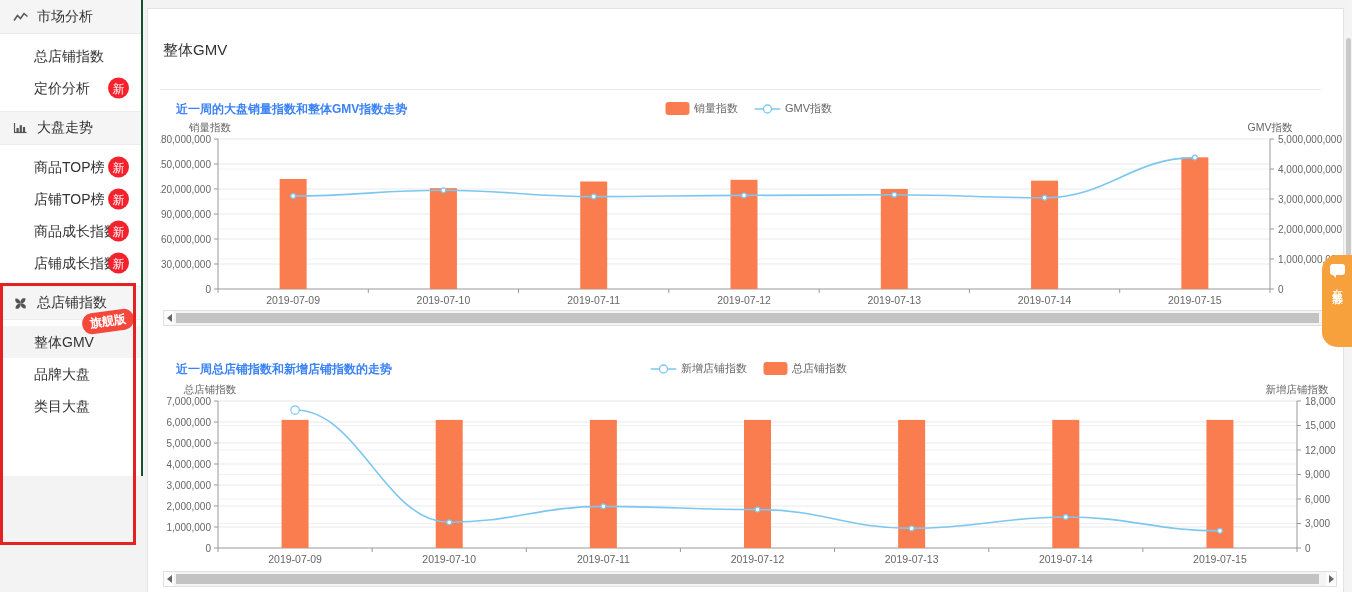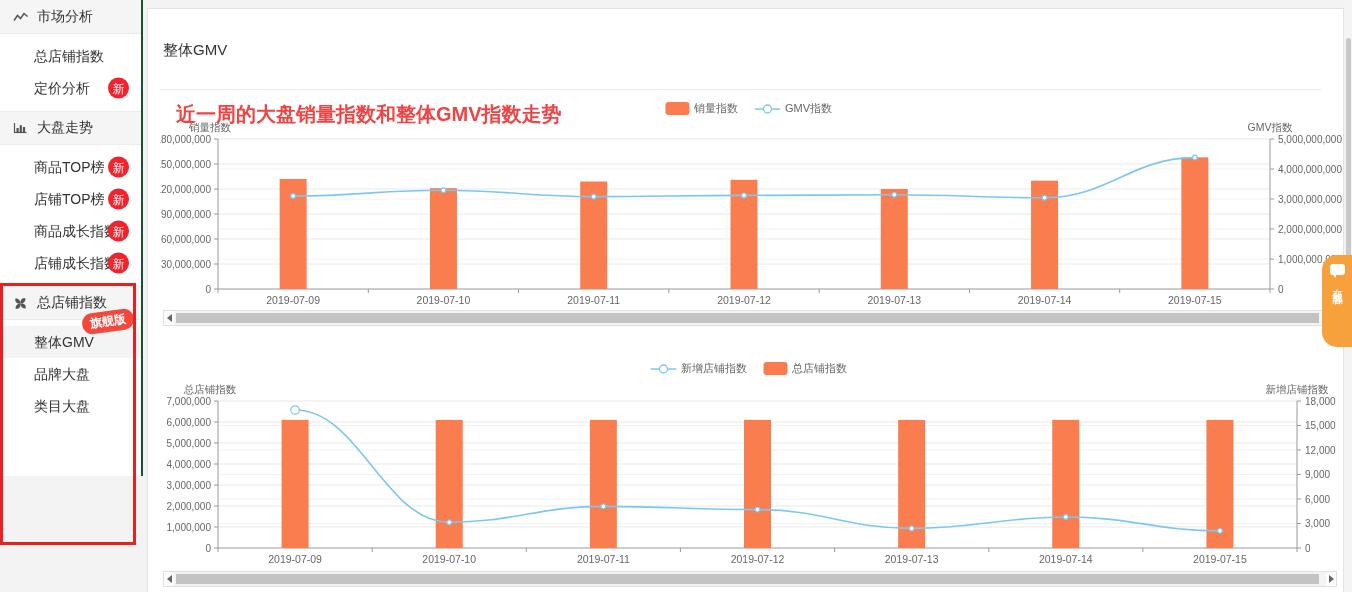--- a/index.html
+++ b/index.html
@@ -31,22 +31,22 @@
   .main { position:absolute; left:144px; top:0; width:1201px; height:592px; background:#f3f3f3; }
   .card { position:absolute; left:3px; top:8px; right:1px; bottom:0; background:#fff;
     border:1px solid #e3e3e3; border-bottom:none; }
   .page-title { position:absolute; left:15px; top:32px; font-size:15px; color:#333; }
   .title-divider { position:absolute; left:12px; right:22px; top:80px;
     border-bottom:1px solid #eaeaea; }
 
   .chart-section { position:absolute; left:12px; right:6px; height:240px; }
   .chart-section.c1 { top:80px; }
   .chart-section.c2 { top:340px; }
-  .chart-title { position:absolute; left:16px; top:12px; font-size:20px;
-    font-weight:bold; color:#ef4444; }
+  .chart-title { position:absolute; left:16px; top:12px; font-size:12px;
+    font-weight:bold; color:#3b82f6; }
   .legend { position:absolute; left:50%; transform:translateX(-50%); top:12px;
     display:flex; gap:16px; align-items:center; }
   .legend-item { display:flex; align-items:center; gap:5px; cursor:pointer; }
   .lg-bar { width:24px; height:13px; border-radius:3px; display:inline-block; }
   .lg-label { font-size:11px; color:#666; }
   .chart-canvas { position:absolute; left:0; }
   .c1 .chart-canvas { top:30px; }
   .c2 .chart-canvas { top:32px; }
 
   
@@ -268,20 +268,21 @@
         <span class="hs-track">
           <span class="hs-thumb"></span>
         </span>
         <span class="hs-arrow">
             <span class="tri-right"></span>
           </span>
       </div>
     </section>
 
     <section class="chart-section c2">
+      <div class="chart-title">近一周总店铺指数和新增店铺指数的走势</div>
       <div class="legend" id="legend-1">
           <span class="legend-item">
             <svg width="26" height="12">
               <line x1="0" y1="6" x2="26" y2="6" stroke="#7cc7f0" stroke-width="1.5"></line>
               <circle cx="13" cy="6" r="4" fill="#fff" stroke="#7cc7f0" stroke-width="1.3"></circle>
             </svg>
             <span class="lg-label">新增店铺指数</span>
           </span>
           <span class="legend-item">
             <span class="lg-bar" style="background: rgb(250, 125, 80);"></span>

